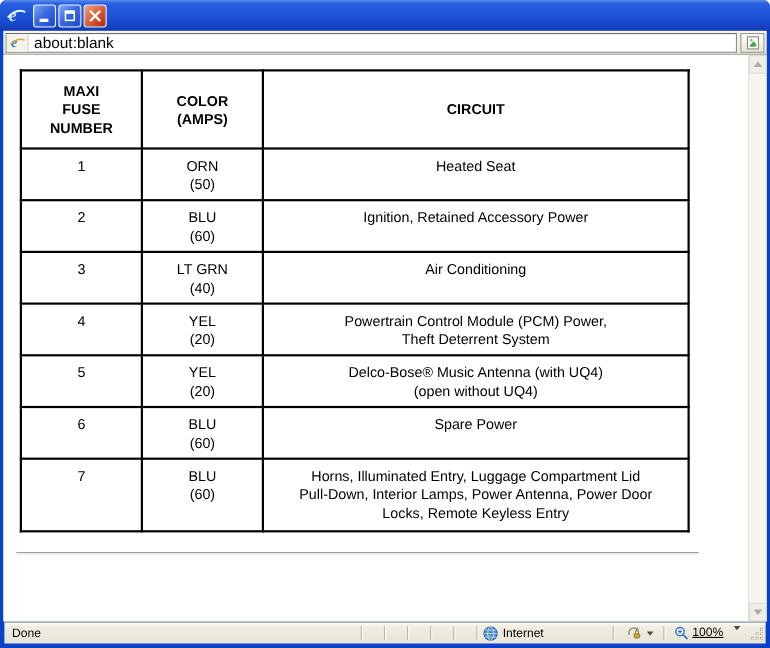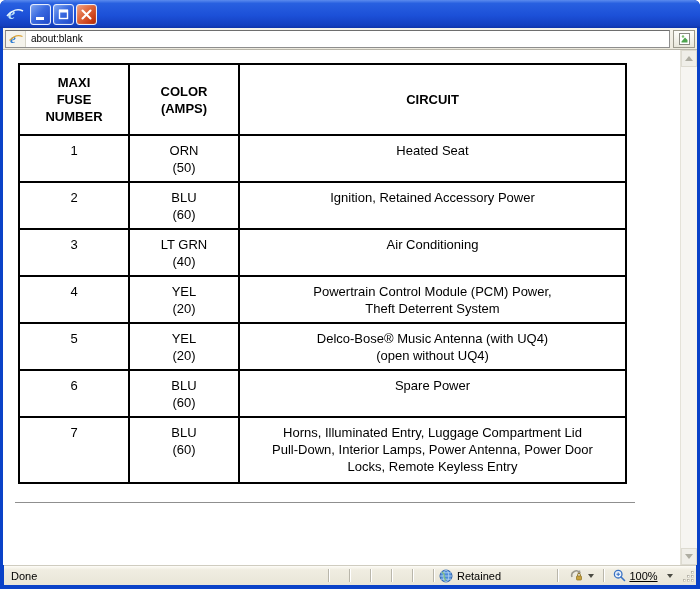--- a/index.html
+++ b/index.html
@@ -47,21 +47,21 @@
   }
   .address-field {
     flex:1; height:18px; background:#fff;
     border:1px solid #8E8E8E; border-top-color:#6E6E6E;
     display:flex; align-items:center; overflow:hidden;
   }
   .address-favicon-box {
     width:20px; height:16px; display:flex; align-items:center; justify-content:center;
     background:#F4F3EC; border-right:1px solid #D6D4C8; flex:0 0 auto;
   }
-  .address-text { font-size:10px; color:#000; padding-left:5px; white-space:nowrap; }
+  .address-text { font-size:14px; color:#000; padding-left:5px; white-space:nowrap; }
   .go-btn {
     width:22px; height:18px; margin-left:3px; flex:0 0 auto;
     border:1px solid #9B998C; background:linear-gradient(180deg,#FDFDFA,#E9E7DB);
     display:flex; align-items:center; justify-content:center; cursor:pointer;
   }
   
   .content { flex:1; margin:0 3px; background:#bef264; display:flex; overflow:hidden; }
   .main { flex:1; position:relative; background:#fff; }
   
   table.fuse-table {
@@ -105,21 +105,21 @@
     background:linear-gradient(180deg,#FDFCF7 0%, #F0EDE1 20%, #E8E5D8 100%);
     border-top:1px solid #CFCCC0;
     display:flex; align-items:center;
     font-size:11px; color:#000;
   }
   .pane-done { flex:1; padding-left:7px; white-space:nowrap; }
   .sep { width:0; height:13px; border-left:1px solid #B9B6AA; border-right:1px solid #FFFFFF; flex:0 0 auto; }
   .pane-empty { width:19px; flex:0 0 auto; height:100%; }
   .pane-zone { width:122px; flex:0 0 auto; display:flex; align-items:center; gap:4px; padding-left:4px; }
   .pane-lock { width:44px; flex:0 0 auto; display:flex; align-items:center; justify-content:center; gap:4px; cursor:pointer; }
-  .pane-zoom { width:76px; flex:0 0 auto; display:flex; align-items:center; justify-content:center; gap:3px; cursor:pointer;text-decoration:underline; }
+  .pane-zoom { width:76px; flex:0 0 auto; display:flex; justify-content:center; gap:3px; cursor:pointer;text-decoration:underline; }
   .drop-tri { width:0; height:0; border-left:3px solid transparent; border-right:3px solid transparent; border-top:4px solid #4A4A42; }
   .grip { width:14px; height:14px; align-self:flex-end; margin:0 1px 2px 0; cursor:nwse-resize; }
   .icon-svg { display:block; }
 </style>
 </head>
 <body>
 
 <div class="window">
 
   <div class="titlebar">
@@ -261,21 +261,21 @@
     <span class="sep"></span>
     <span class="pane-empty"></span>
     <span class="sep"></span>
     <span class="pane-zone">
       <svg class="icon-svg" width="14" height="14" viewBox="0 0 14 14">
         <circle cx="7" cy="7" r="6" fill="#4C8BD8" stroke="#2B5EA8" stroke-width="1"></circle>
         <ellipse cx="7" cy="7" rx="2.8" ry="6" fill="none" stroke="#BFDCF2" stroke-width="0.8"></ellipse>
         <path d="M1 7 H13 M2 3.8 H12 M2 10.2 H12" stroke="#BFDCF2" stroke-width="0.8" fill="none"></path>
         <path d="M3 3 Q6 5 5 8 Q7 10 6 12" stroke="#7FBF7F" stroke-width="1.2" fill="none"></path>
       </svg>
-      <span>Retained</span>
+      <span>Internet</span>
     </span>
     <span class="sep"></span>
     <span class="pane-lock">
       <svg class="icon-svg" width="15" height="13" viewBox="0 0 15 13">
         <path d="M3 8 A4.5 4.5 0 0 1 11 4" stroke="#9A978B" stroke-width="1.6" fill="none"></path>
         <path d="M11 1 L11.6 4.6 L8 4.2 Z" fill="#9A978B"></path>
         <rect x="7.5" y="7" width="5" height="4" rx="0.8" fill="#C9A23C" stroke="#8A6E1E" stroke-width="0.7"></rect>
         <path d="M8.6 7 V5.8 A1.4 1.4 0 0 1 11.4 5.8 V7" stroke="#8A6E1E" stroke-width="0.9" fill="none"></path>
       </svg>
       <span class="drop-tri"></span>

